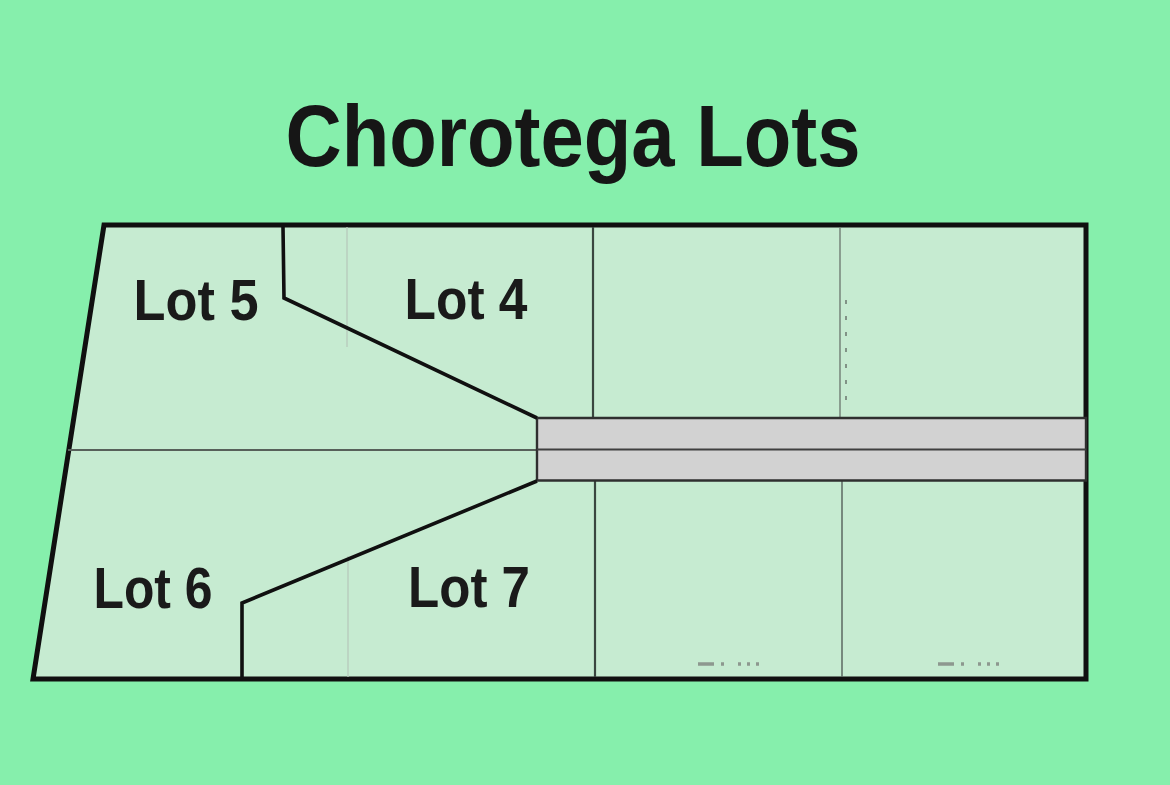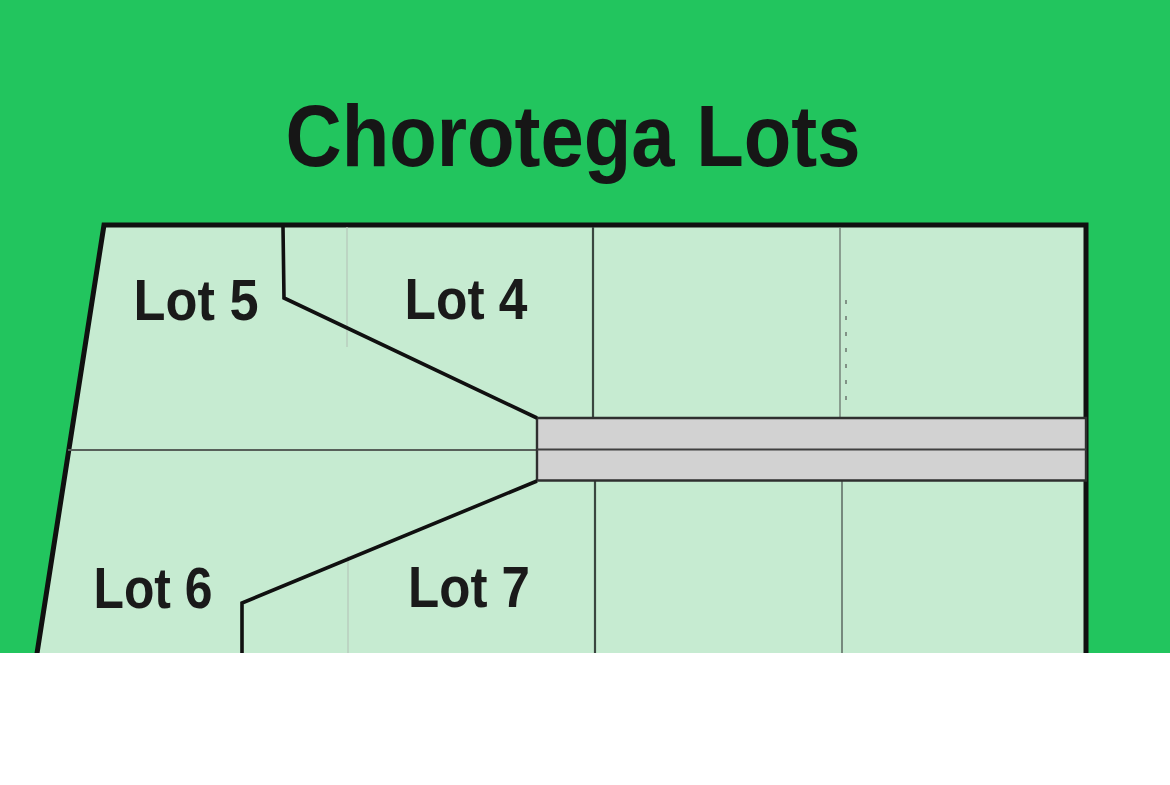--- a/index.html
+++ b/index.html
@@ -4,22 +4,22 @@
 <style>
   html, body {
     margin: 0;
     padding: 0;
     background: #ffffff;
     font-family: "Liberation Sans", sans-serif;
   }
   .stage {
     position: relative;
     width: 1170px;
-    height: 653px;
-    background: #22c55e;
+    height: 785px;
+    background: #86efac;
     overflow: hidden;
   }
   svg { display: block; }
   .map-title {
     font-family: "Liberation Sans", sans-serif;
     font-weight: bold;
     fill: #161616;
   }
   .lot-label {
     font-family: "Liberation Sans", sans-serif;

